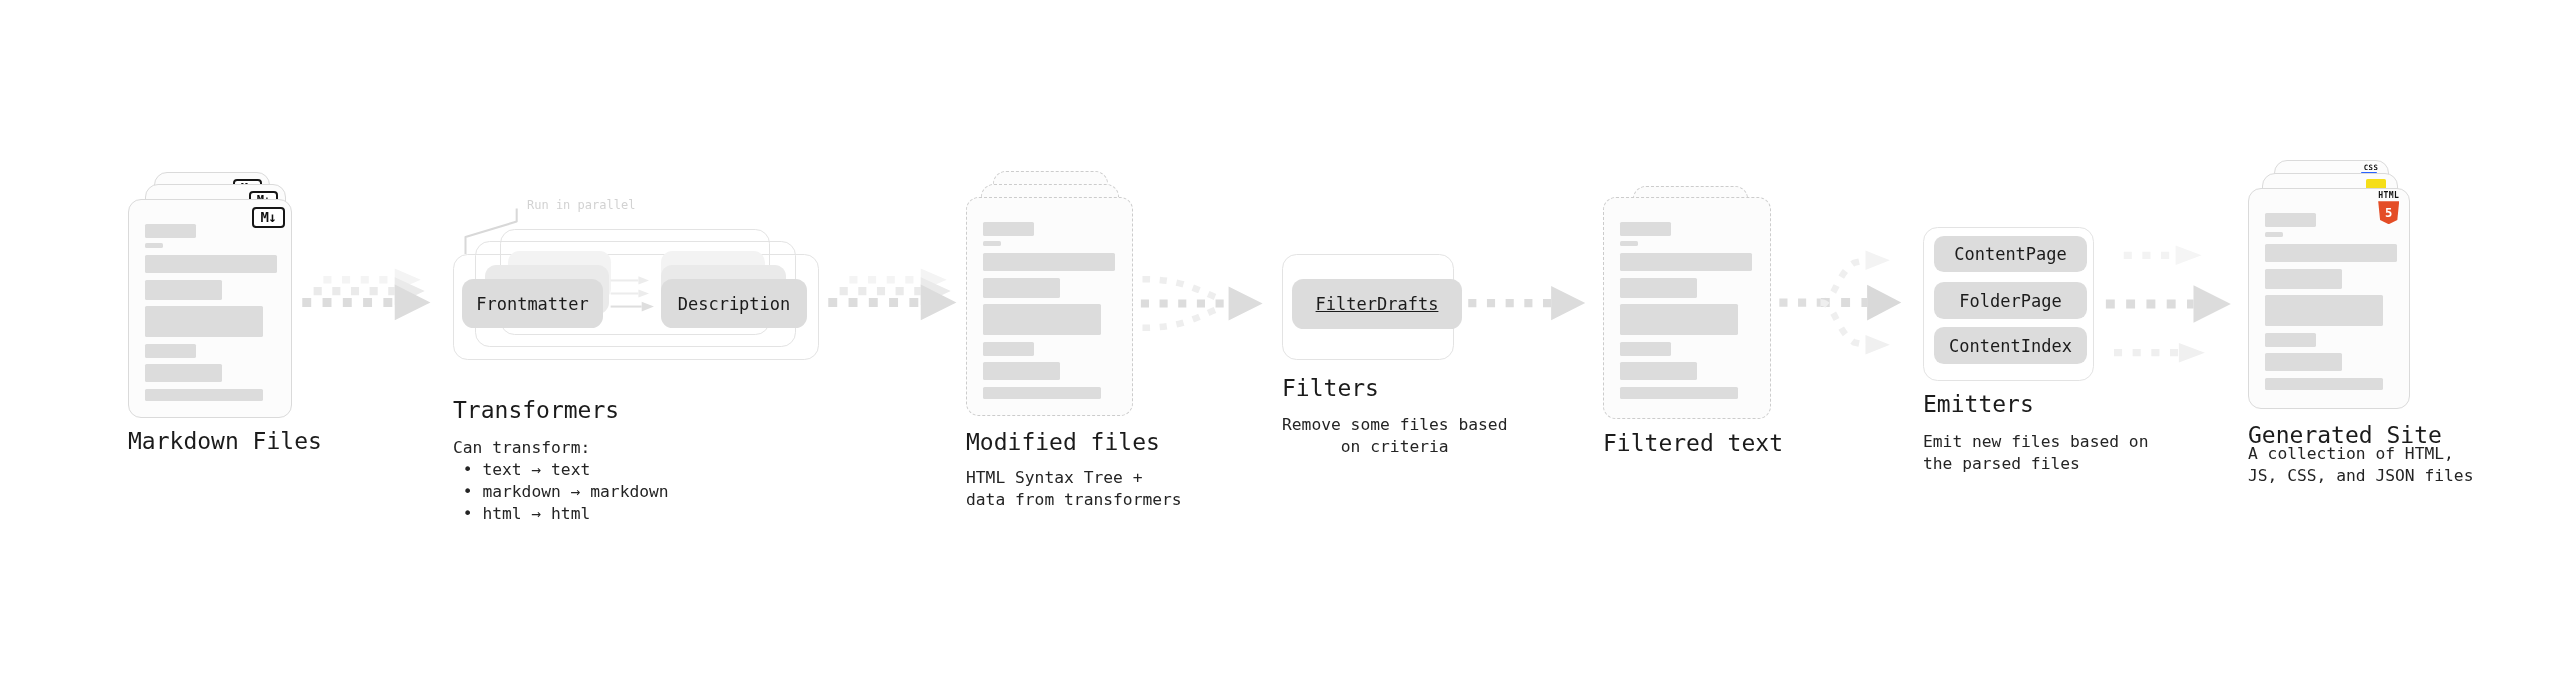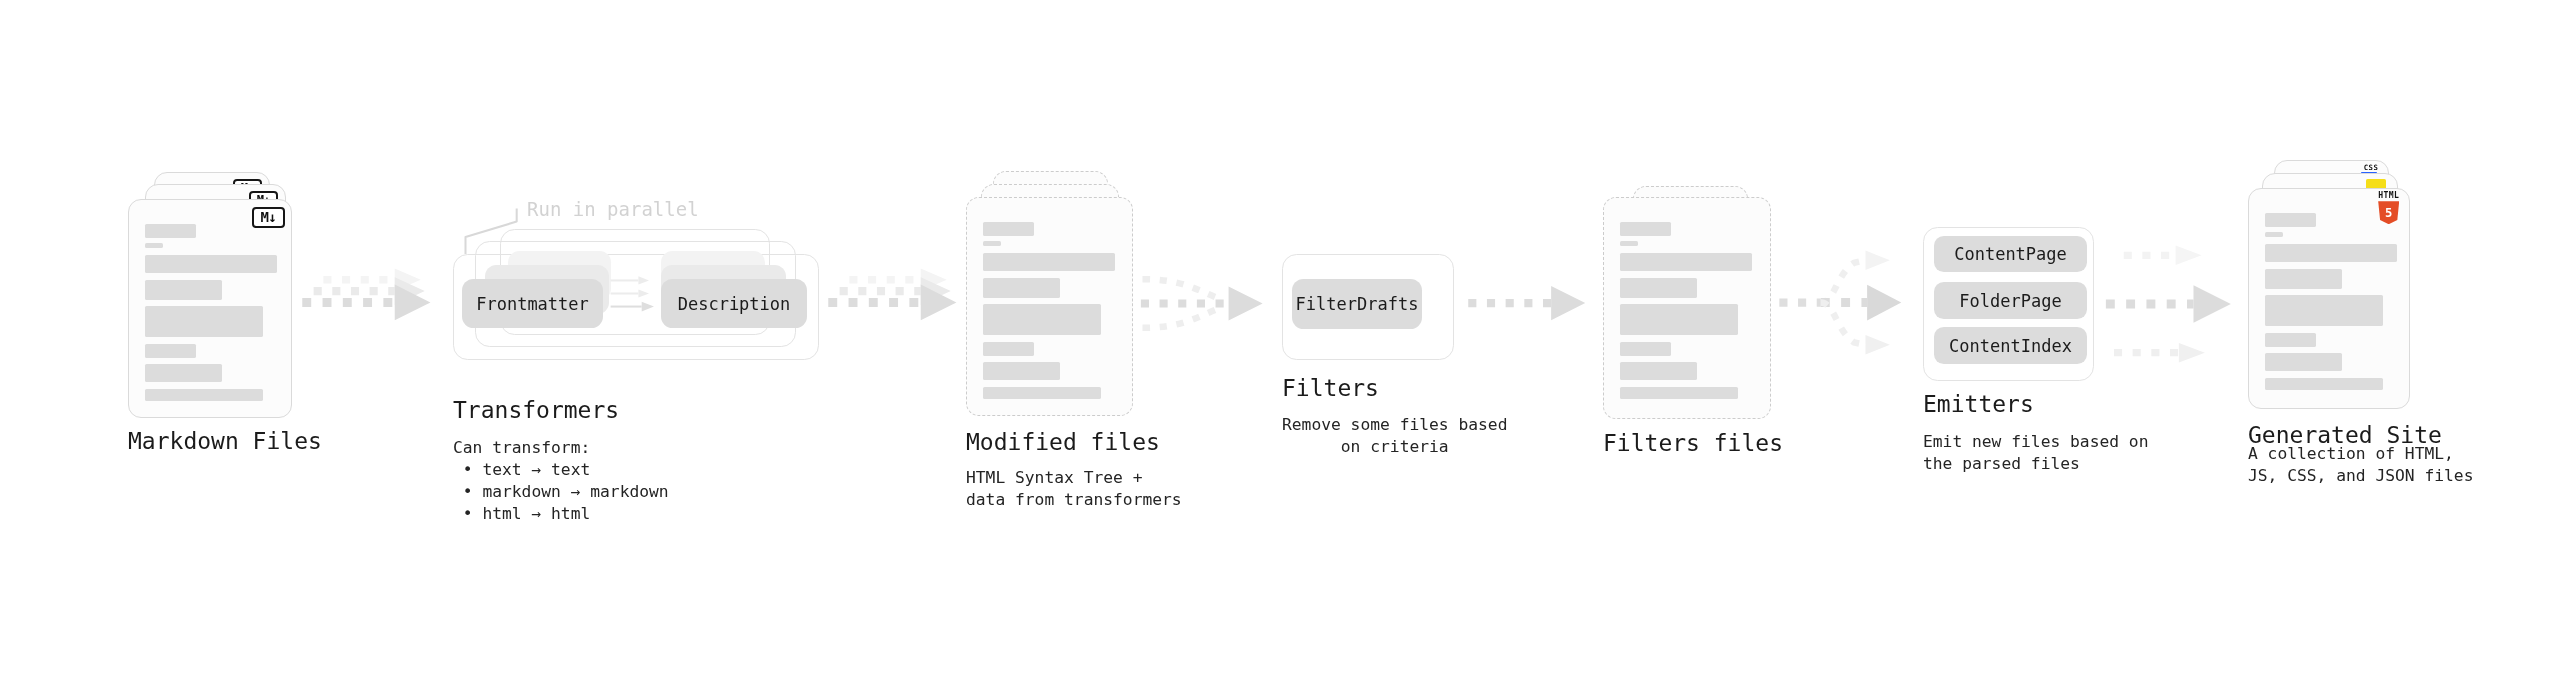--- a/index.html
+++ b/index.html
@@ -34,21 +34,21 @@
   
   .pill { position:absolute; display:flex; align-items:center; justify-content:center;
     background:#dcdcdc; border-radius:11.4px; font-size:17px; color:#1b1b1b; white-space:pre; }
   .pill.g1 { background:#eaeaea; }
   .pill.g2 { background:#f3f3f3; }
 
   
   .title { position:absolute; font-size:23px; color:#1b1b1b; white-space:pre; }
   .desc  { position:absolute; font-size:16.3px; color:#242424; }
   .desc div { height:22px; line-height:22px; white-space:pre; }
-  .callout-text { position:absolute; font-size:19px; color:#d2d2d2; white-space:pre; }
+  .callout-text { position:absolute; font-size:12px; color:#d2d2d2; white-space:pre; }
 
   svg.arrow { position:absolute; overflow:visible; }
 
   
   .css-badge { position:absolute; right:9.8px; top:3.3px; width:18px; text-align:right; }
   .css-badge .t { font-size:7.3px; font-weight:700; color:#111; line-height:7.3px; letter-spacing:0.4px; }
   .css-badge .u { height:3.3px; width:16.3px; margin:0.8px auto 0; background:var(--css-blue,#2962ff); border-radius:0.8px; }
   .js-badge { position:absolute; right:11.4px; top:4.9px; width:19.5px; height:16.3px; background:var(--js-yellow,#f5de19); border-radius:1.6px; }
   .html5-badge { position:absolute; right:8.1px; top:2.4px; width:24.4px; text-align:center; }
   .html5-badge .t { font-size:8.1px; font-weight:700; letter-spacing:0.4px; color:#111; line-height:9px; }
@@ -178,21 +178,21 @@
 
   <svg class="arrow" style="left:1136px;top:271px;" width="138" height="65" viewBox="0 0 170 80">
     <path d="M8,10 C55,10 72,22 100,33" fill="none" stroke="#eeeeee" stroke-width="8" stroke-dasharray="9 12"></path>
     <path d="M8,70 C55,70 72,58 100,47" fill="none" stroke="#eeeeee" stroke-width="8" stroke-dasharray="9 12"></path>
     <line x1="6" y1="40" x2="114" y2="40" stroke="#dcdcdc" stroke-width="10" stroke-dasharray="10 13"></line>
     <polygon points="114,19 156,40 114,61" fill="#dcdcdc"></polygon>
   </svg>
 
   <div>
     <div class="frame" style="left:1282px;top:254px;width:172px;height:106px;"></div>
-    <div class="pill" style="left:1292px;top:279px;width:130px;height:50px;">FilterDrafts</div>
+    <div class="pill" style="left:1292px;top:279px;width:170px;height:50px;text-decoration:underline;">FilterDrafts</div>
     <div class="title" style="left:1282px;top:375px;">Filters</div>
     <div class="desc" style="left:1282px;top:414px;text-align:center;">
       <div>Remove some files based</div>
       <div>on criteria</div>
     </div>
   </div>
 
   <svg class="arrow" style="left:1465px;top:281px;" width="130" height="45" viewBox="0 0 160 55">
     <line x1="4" y1="27" x2="106" y2="27" stroke="#dcdcdc" stroke-width="10" stroke-dasharray="10 13"></line>
     <polygon points="106,6 148,27 106,48" fill="#dcdcdc"></polygon>
@@ -203,21 +203,21 @@
     <div class="doc dashed" style="left:1603px;top:197px;width:168px;height:222px;">
       <div class="bar b1"></div>
       <div class="bar b2"></div>
       <div class="bar b3"></div>
       <div class="bar b4"></div>
       <div class="bar b5"></div>
       <div class="bar b6"></div>
       <div class="bar b7"></div>
       <div class="bar b8"></div>
     </div>
-    <div class="title" style="left:1603px;top:430px;">Filters files</div>
+    <div class="title" style="left:1603px;top:430px;">Filtered text</div>
   </div>
 
   <svg class="arrow" style="left:1776px;top:240px;" width="140" height="126" viewBox="0 0 172 155">
     <line x1="4" y1="77" x2="55" y2="77" stroke="#dedede" stroke-width="10" stroke-dasharray="10 13"></line>
     <path d="M55,77 C72,77 74,42 96,28 L110,25" fill="none" stroke="#efefef" stroke-width="8" stroke-dasharray="9 12"></path>
     <polygon points="110,13 140,25 110,37" fill="#f3f3f3"></polygon>
     <line x1="55" y1="77" x2="112" y2="77" stroke="#dcdcdc" stroke-width="11" stroke-dasharray="11 14"></line>
     <polygon points="112,55 154,77 112,99" fill="#d9d9d9"></polygon>
     <path d="M55,77 C72,77 74,112 96,126 L110,129" fill="none" stroke="#efefef" stroke-width="8" stroke-dasharray="9 12"></path>
     <polygon points="110,117 140,129 110,141" fill="#f0f0f0"></polygon>

